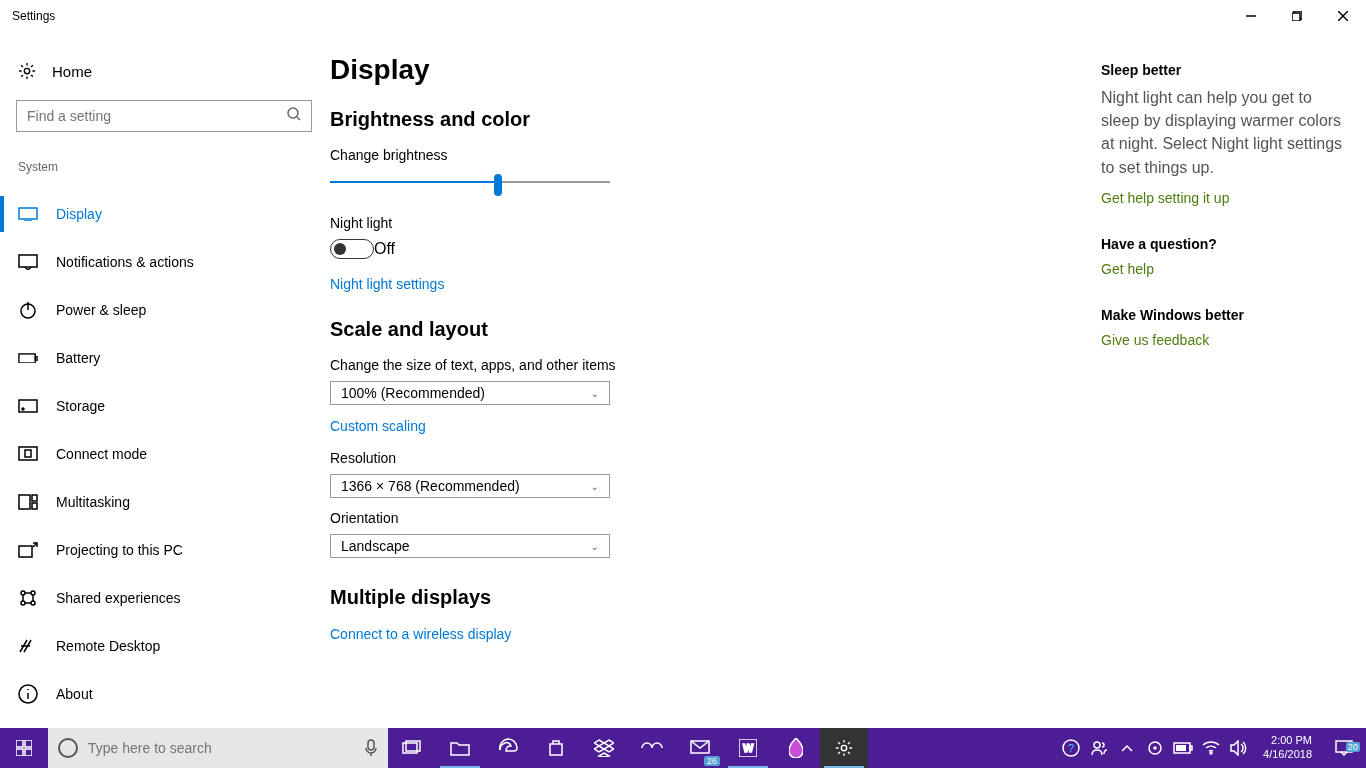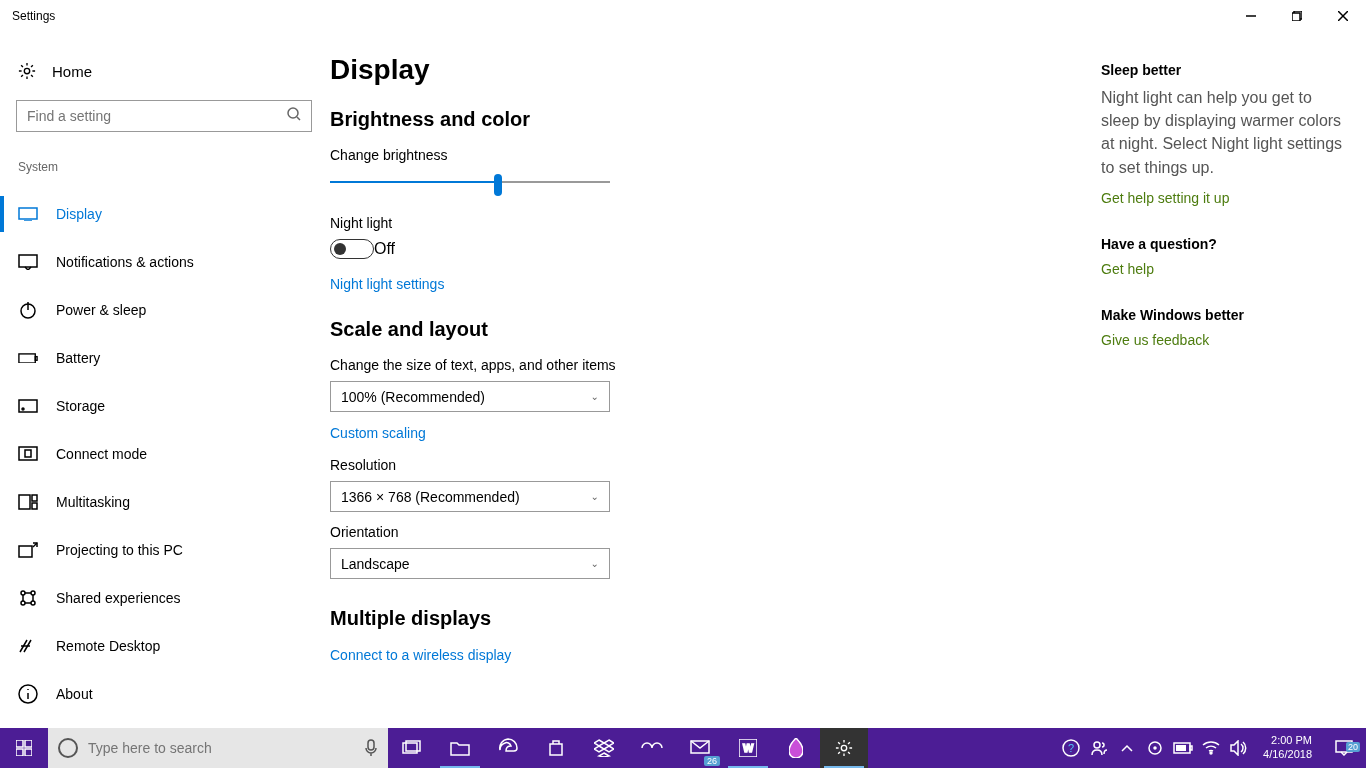--- a/index.html
+++ b/index.html
@@ -33,21 +33,21 @@
 .section-title { font-size: 20px; font-weight: 600; margin-bottom: 16px; }
 .control-label { font-size: 14px; margin-bottom: 8px; }
 .slider { width: 280px; height: 24px; position: relative; margin-bottom: 20px; }
 .slider-track { position: absolute; top: 10px; left: 0; right: 0; height: 2px; background: #999; }
 .slider-track-fill { position: absolute; top: 10px; left: 0; width: 60%; height: 2px; background: #0078d7; }
 .slider-thumb { position: absolute; top: 3px; left: 60%; width: 8px; height: 22px; background: #0078d7; border-radius: 4px; transform: translateX(-50%); }
 .toggle-row { display: flex; align-items: center; gap: 0; margin-bottom: 16px; }
 .toggle { width: 44px; height: 20px; border: 1px solid #333; border-radius: 10px; position: relative; }
 .toggle-knob { position: absolute; left: 3px; top: 3px; width: 12px; height: 12px; background: #333; border-radius: 50%; }
 .link { color: #0078d7; font-size: 14px; margin-bottom: 26px; display: inline-block; cursor: pointer; }
-.dropdown { width: 280px; height: 31px; border: 1px solid #999; display: flex; align-items: center; justify-content: space-between; padding: 0 10px; font-size: 14px; margin-bottom: 12px; background: #fff; }
+.dropdown { width: 280px; height: 24px; border: 1px solid #999; display: flex; align-items: center; justify-content: space-between; padding: 0 10px; font-size: 14px; margin-bottom: 12px; background: #fff; }
 .dropdown-chevron { font-size: 10px; color: #666; }
 
 
 .right-pane { width: 265px; padding: 30px 20px 0 0; }
 .rp-heading { font-size: 14px; font-weight: 600; margin-bottom: 8px; }
 .rp-text { font-size: 16px; color: #555; line-height: 1.45; margin-bottom: 10px; }
 .rp-link { color: #4d7c0f; font-size: 14px; cursor: pointer; display: inline-block; margin-bottom: 30px; }
 
 
 .taskbar { position: absolute; bottom: 0; left: 0; right: 0; height: 40px; background: #4c1d95; display: flex; align-items: center; color: #fff; }

